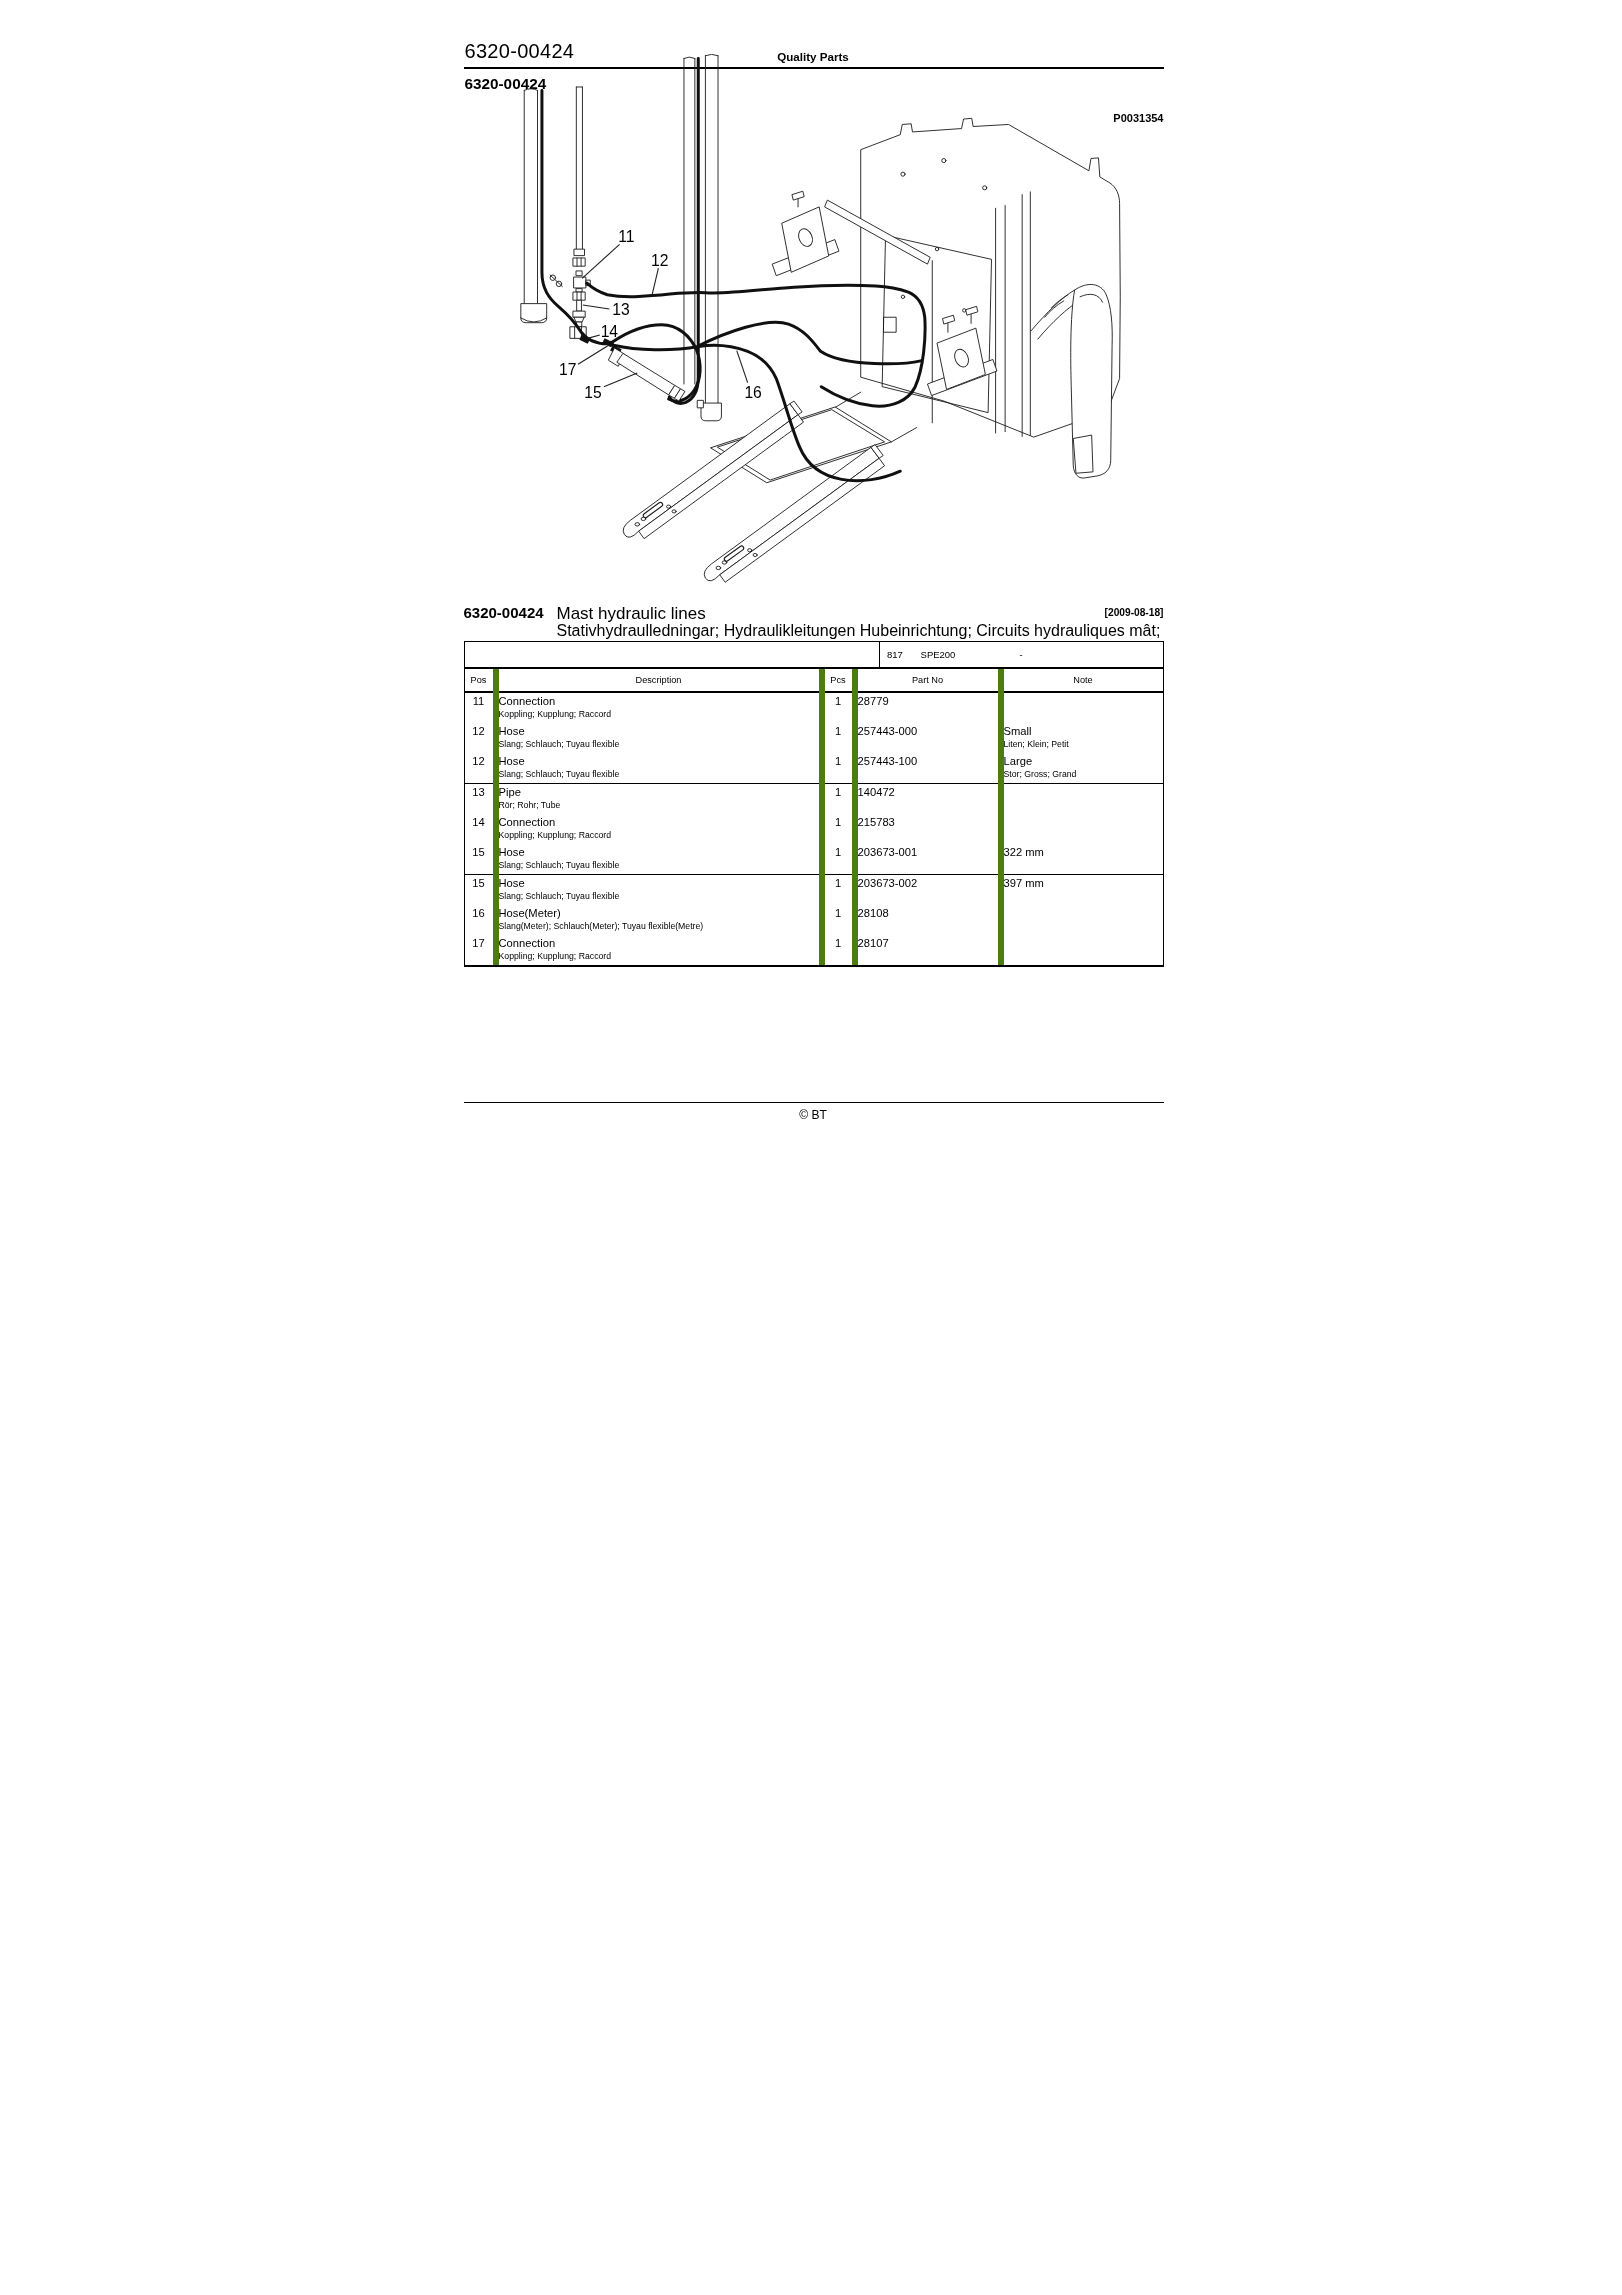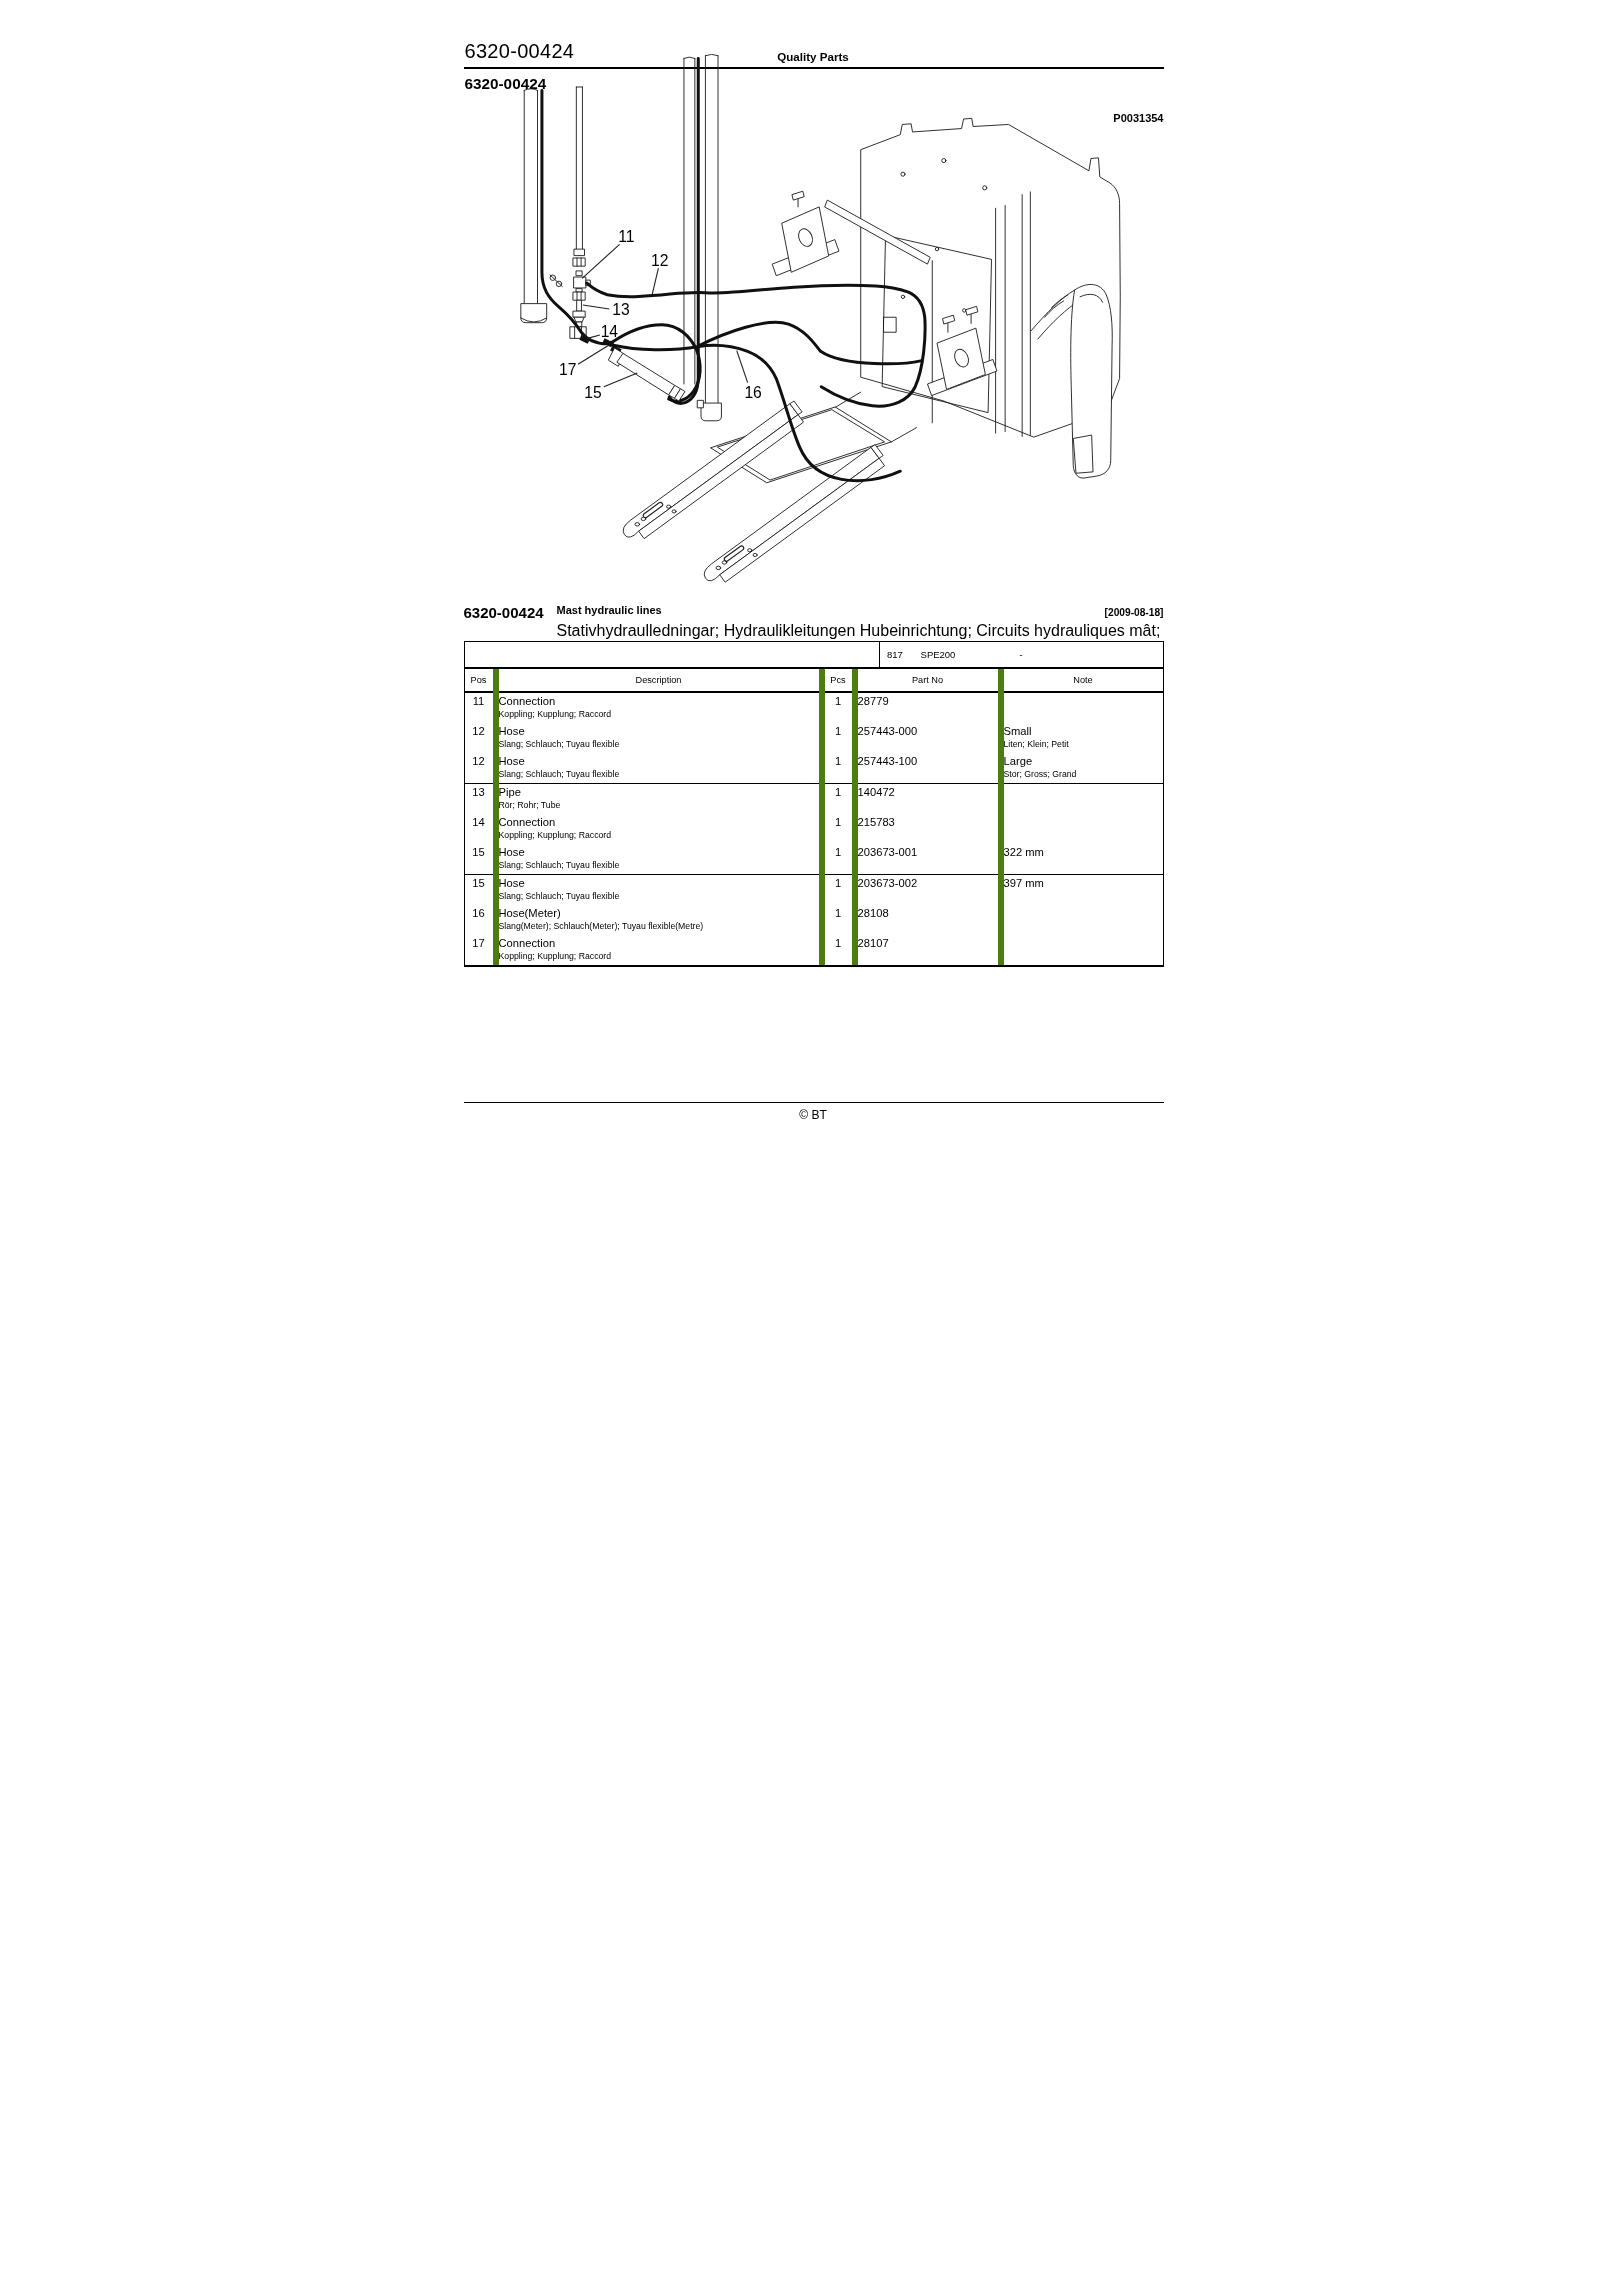--- a/index.html
+++ b/index.html
@@ -7,21 +7,21 @@
        font-family:"Liberation Sans",sans-serif;color:#000;-webkit-font-smoothing:antialiased;}
   .abs{position:absolute;}
   
   .doc-code{left:59px;top:40px;font-size:20px;letter-spacing:0.3px;}
   .brand{left:57px;top:50px;width:701px;text-align:center;font-size:11.6px;font-weight:bold;}
   .rule-top{left:58px;top:67px;width:700px;height:2px;background:#000;}
   .doc-code-bold{left:59px;top:75px;font-size:15.3px;font-weight:bold;}
   .fig-ref{left:57px;top:80px;width:701px;text-align:right;font-size:11px;font-weight:bold;margin-top:32px;}
   
   .sec-code{left:58px;top:604px;font-size:15px;font-weight:bold;}
-  .sec-title{left:151px;top:604px;font-size:11px;font-weight:bold;}
+  .sec-title{left:151px;top:604px;font-size:17px;font-weight:normal;}
   .sec-date{left:57px;top:607px;width:701px;text-align:right;font-size:10.2px;font-weight:bold;}
   .sec-sub{left:151px;top:622px;font-size:16px;}
   
   .parts-box{left:58px;top:641px;width:700px;border:1.1px solid #000;border-top-width:1.8px;border-bottom-width:2.4px;box-sizing:border-box;}
   .model-row{display:flex;height:24.5px;border-bottom:2px double #000;font-size:9.5px;}
   .model-left{width:415px;border-right:1px solid #000;box-sizing:border-box;}
   .model-right{flex:1;position:relative;display:flex;align-items:center;}
   .model-right .m-code{margin-left:7.5px;}
   .model-right .m-name{margin-left:17.7px;}
   .model-right .m-serial{position:absolute;left:0;right:0;text-align:center;}

